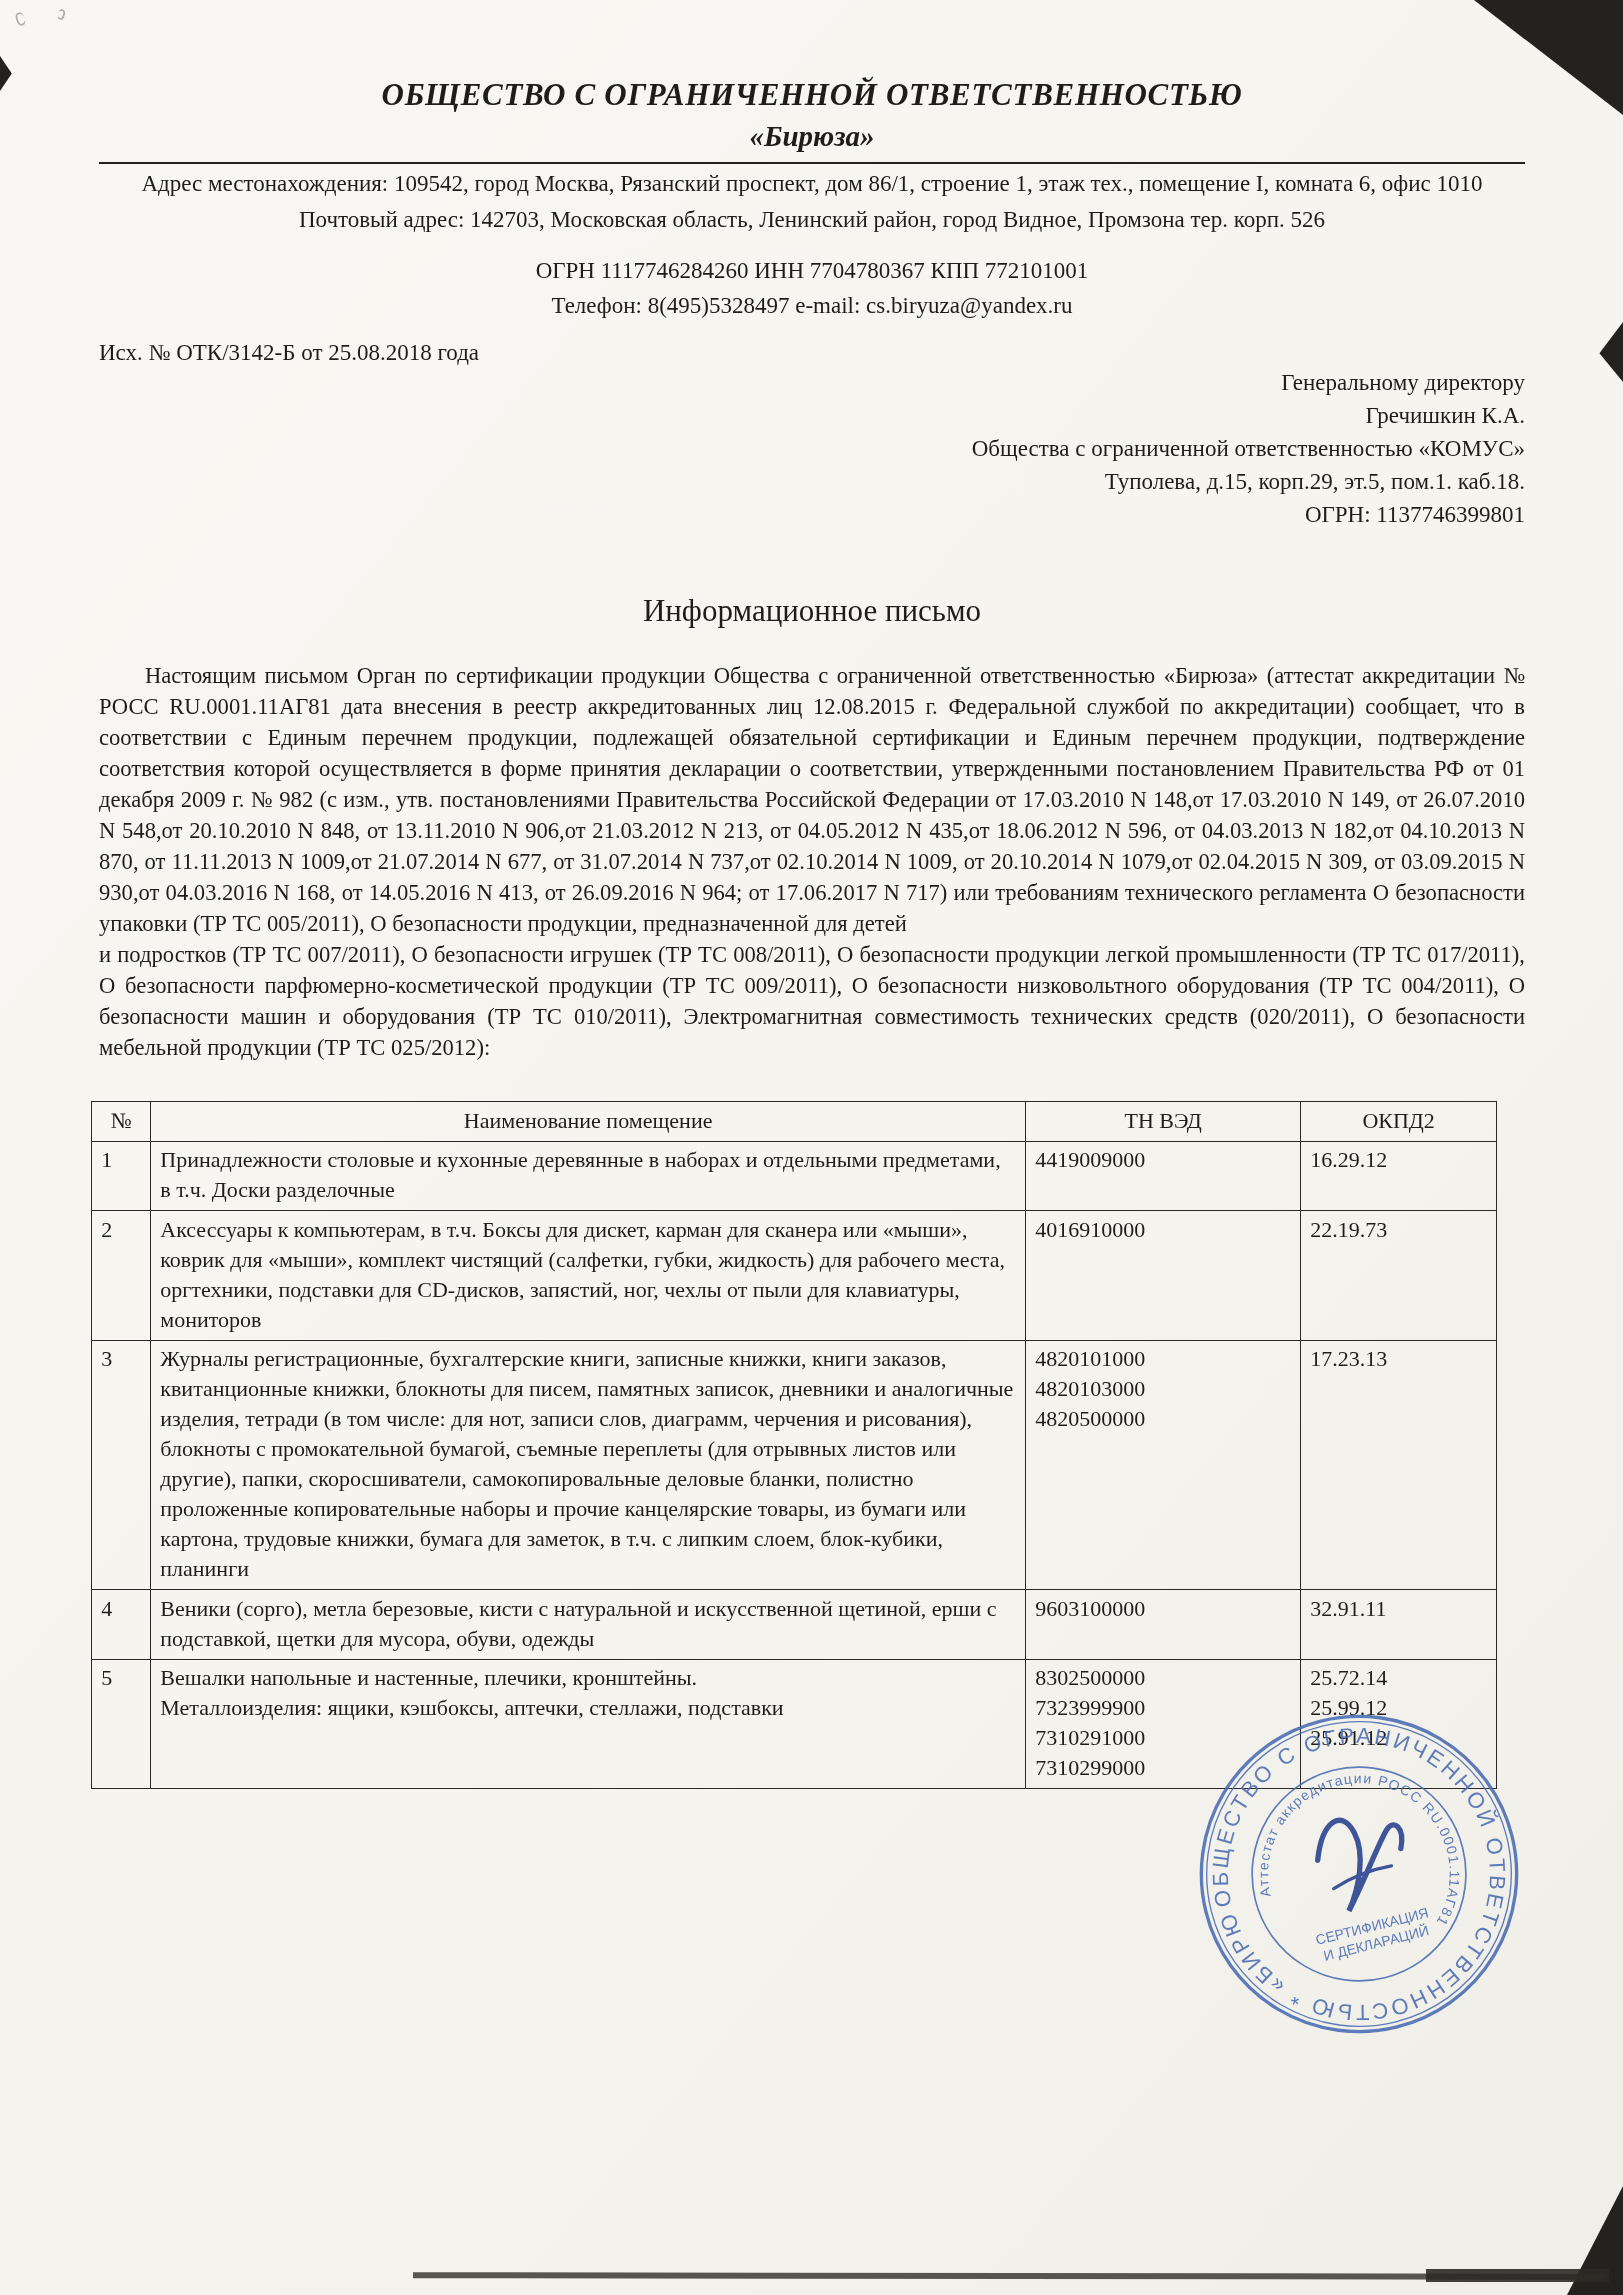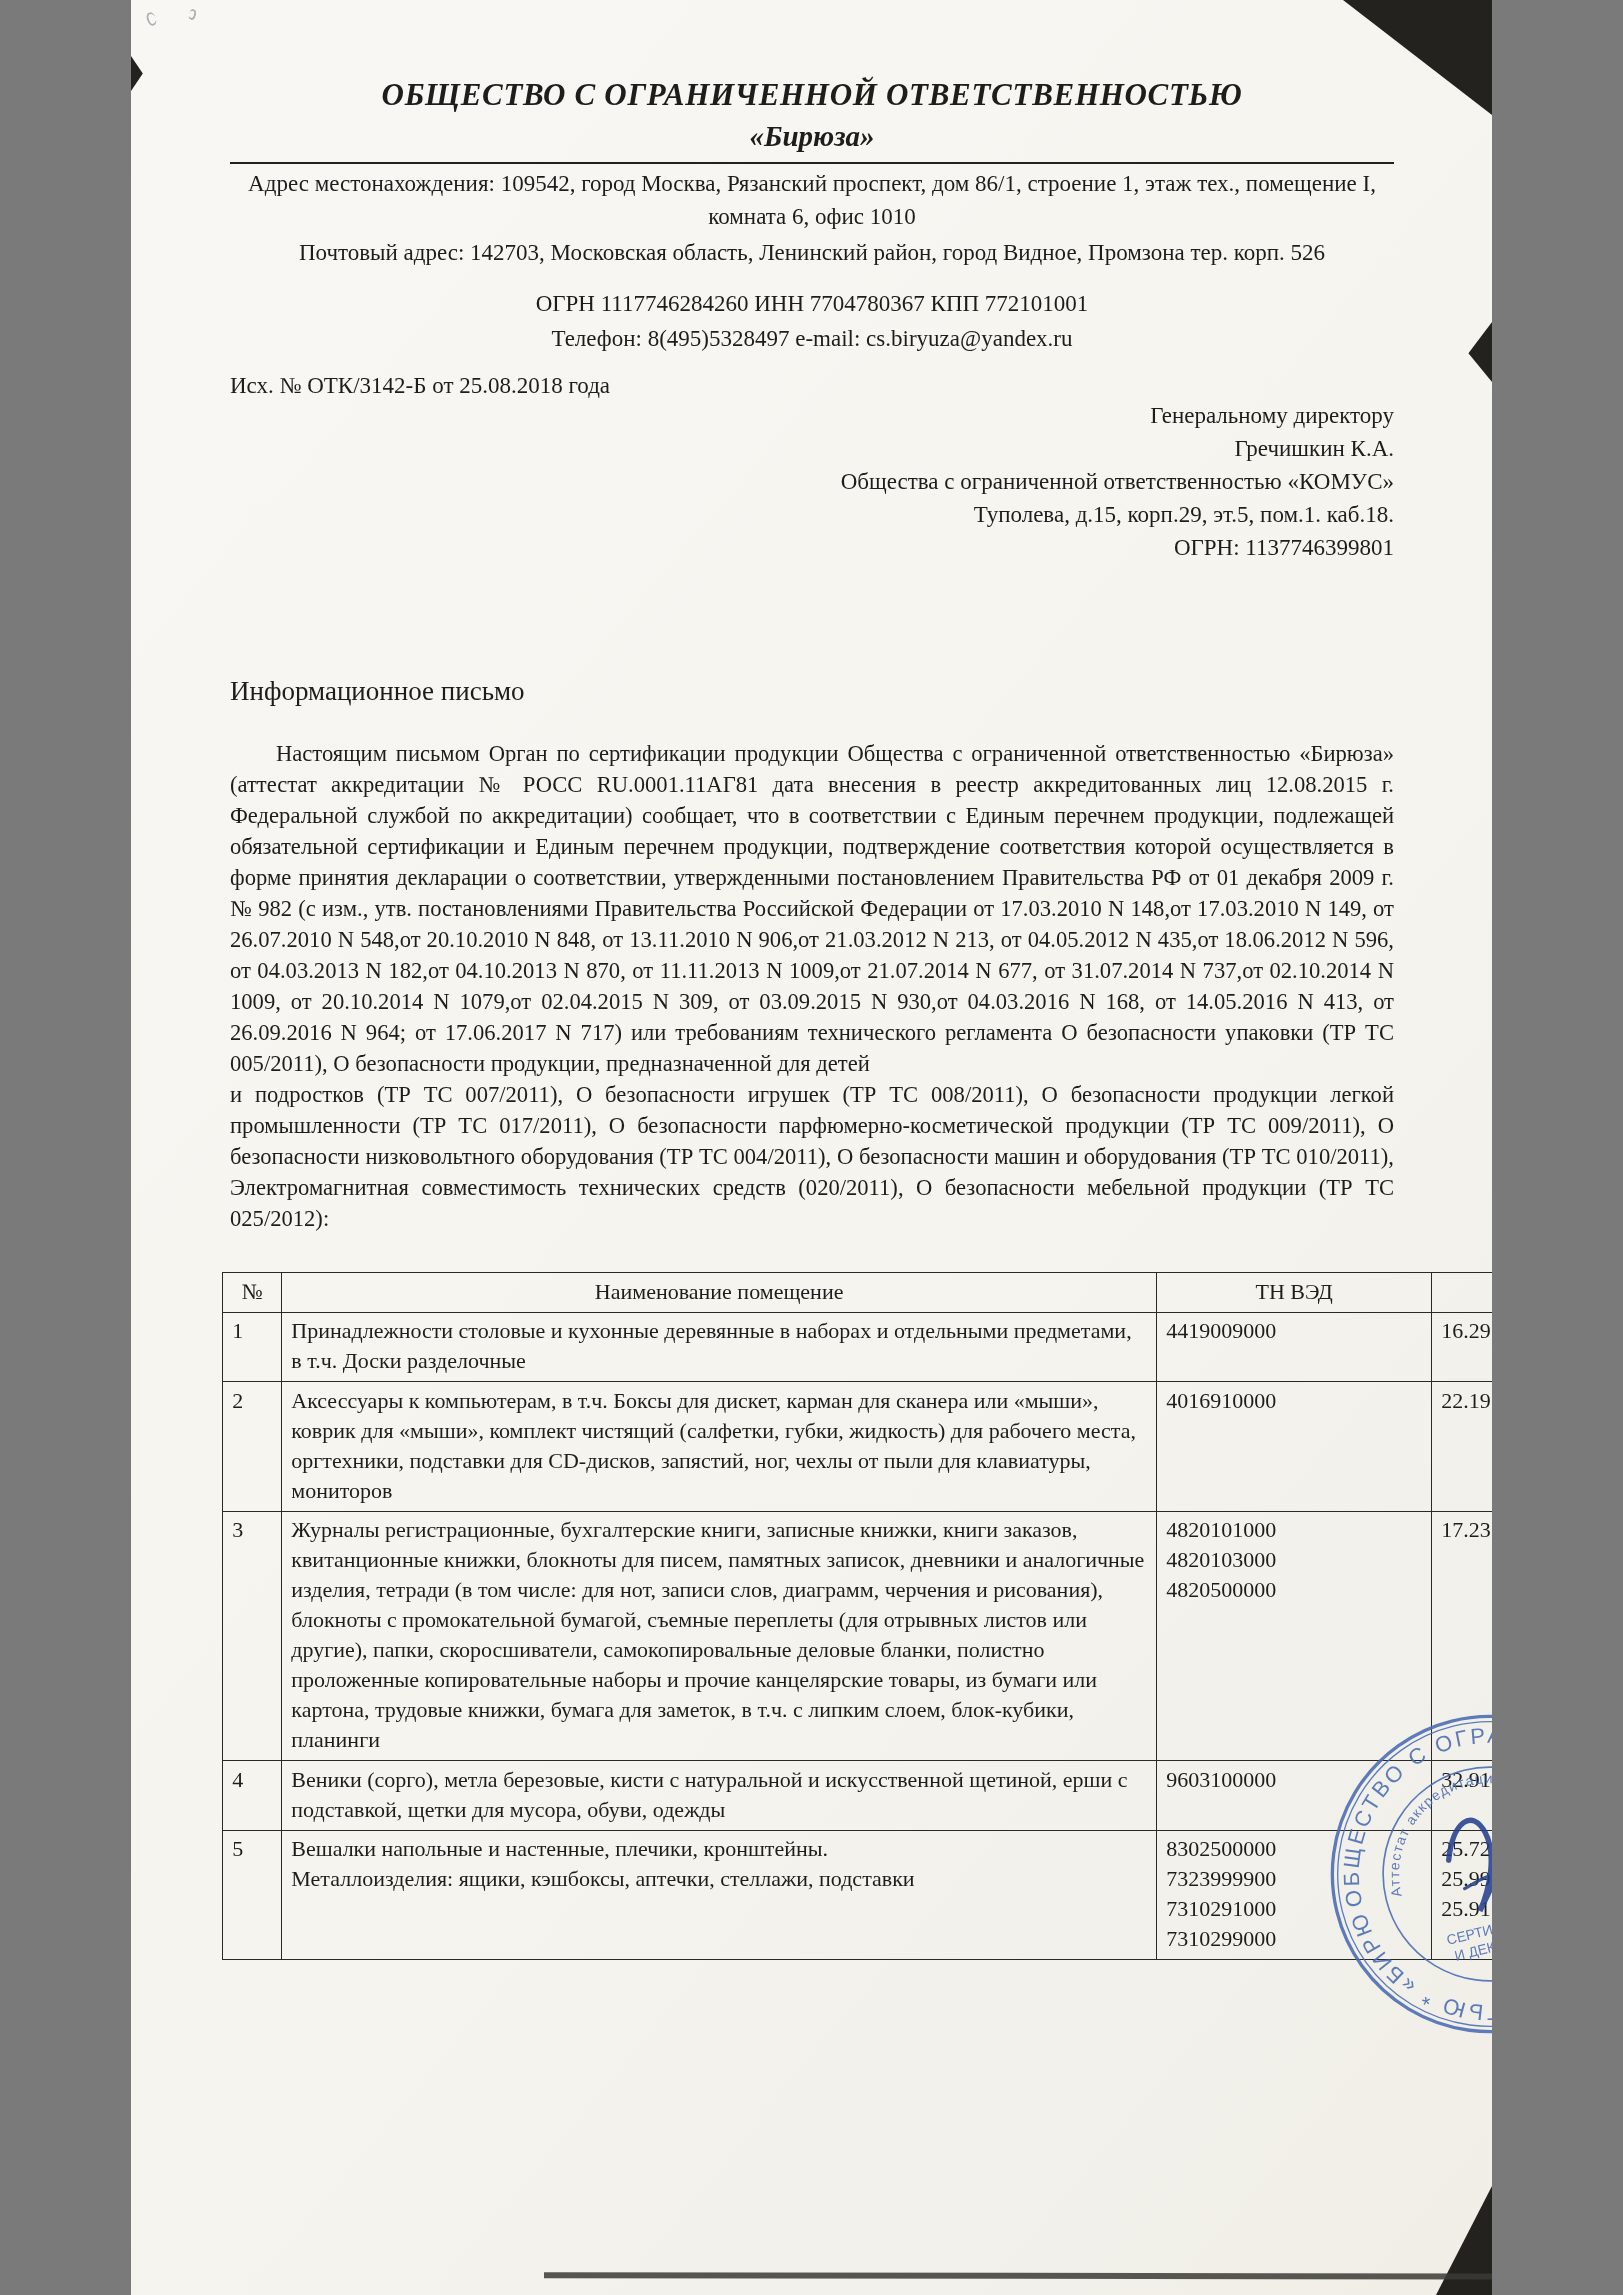--- a/index.html
+++ b/index.html
@@ -1,39 +1,39 @@
 <!DOCTYPE html>
 <html style="font-size:10.5px"><head>
 <meta charset="utf-8">
 <style>
   * { margin:0; padding:0; box-sizing:border-box; }
   html,body { background:#7a7a7a; }
   .page {
     position:relative;
-    width:1361px; height:2295px;
+    width:1623px; height:2295px;
     margin:0 auto;
     background: linear-gradient(130deg,#f8f7f3 0%,#f5f4ef 55%,#f0eee7 100%);
     font-family:"Liberation Serif","DejaVu Serif",serif;
     color:#1e1d1b;
     overflow:hidden;
   }
   .content { padding:77px 98px 0 99px; }
 
   .doc-header { text-align:center; }
   .company-name { font-size:31px; font-weight:bold; font-style:italic; letter-spacing:0.7px; }
   .company-short { font-size:29px; font-weight:bold; font-style:italic; margin-top:6.5px; }
   .header-rule { height:2.6px; background:#22211f; margin-top:9.2px; }
   .header-address { font-size:23px; line-height:33px; margin-top:3px; }
   .header-codes { font-size:23px; line-height:35px; margin-top:17px; text-align:center; }
 
   .outgoing { font-size:23px; margin-top:17px; text-align:left; }
 
   .recipient { text-align:right; font-size:23px; line-height:33px; }
 
-  .letter-title { font-size:27px; margin-top:112px; }
+  .letter-title { text-align:center; font-size:31px; margin-top:62px; }
 
   .body-par { font-size:22.6px; line-height:31px; text-align:justify; }
   .body-par.first { margin-top:31px; text-indent:46px; }
 
   table.products { border-collapse:collapse; margin-top:38px; margin-left:-7.9px; width:1405px; font-size:22px; table-layout:fixed; }
   table.products th, table.products td {
     border:1.3px solid #2a2927;
     padding:3.3px 9.2px 5.2px 9.2px;
     vertical-align:top;
     text-align:left;

